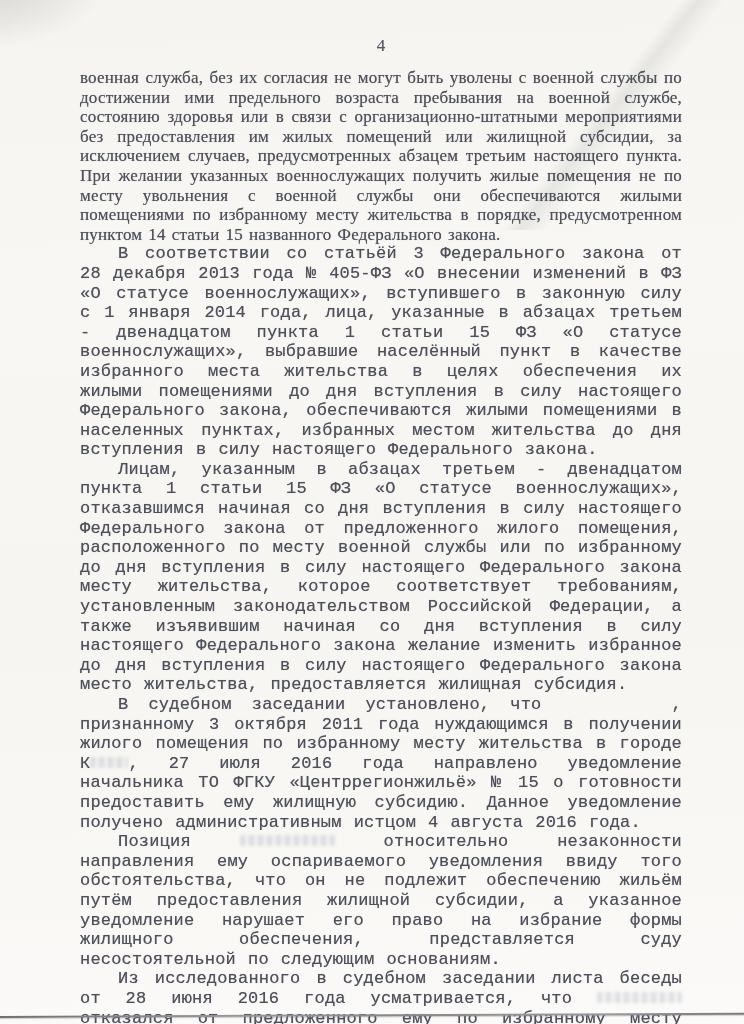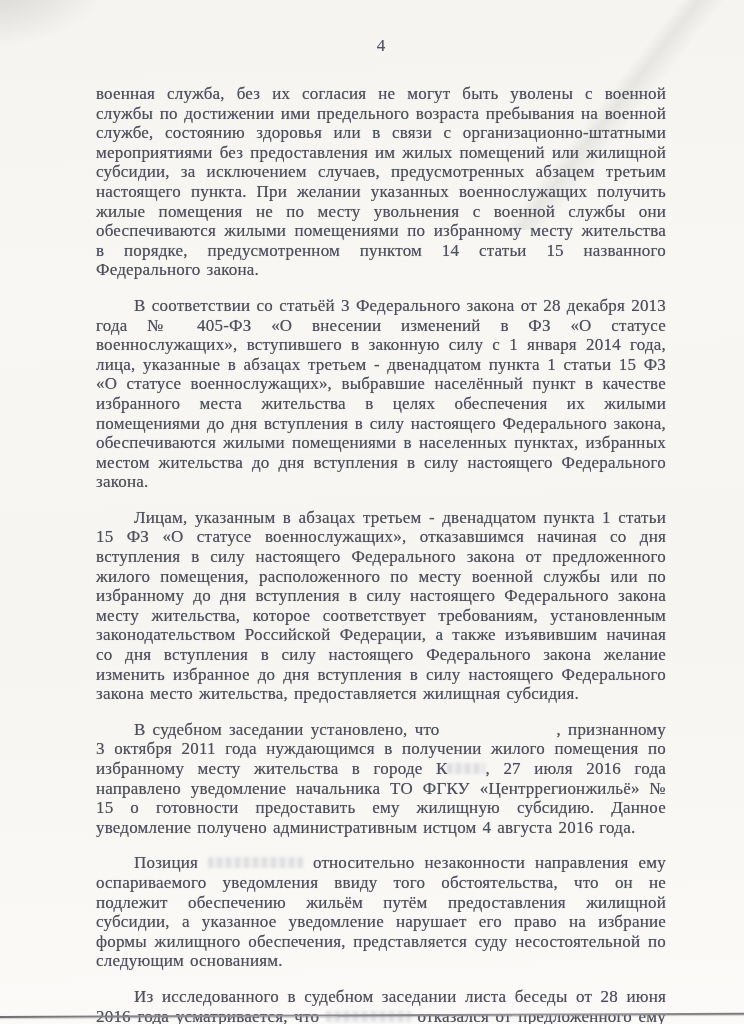--- a/index.html
+++ b/index.html
@@ -39,22 +39,22 @@
   .doc{
     position:absolute;left:80px;top:68px;width:602px;
     color:#4e505c;
     font-size:17px;
     line-height:19.6px;
     text-align:justify;
     letter-spacing:0.2px;
     word-spacing:1.6px;
     text-shadow:0 0 0.7px rgba(78,80,92,0.65);
   }
-  .doc p.para{margin:16px;padding:0;}
-  .doc p.para.indent{text-indent:38px;}
+  .doc p.para{margin:0;padding:0;}
+  .doc p.para.indent{text-indent:38px;font-family:Liberation Mono, monospace;}
   .redact{
     display:inline-block;
     height:11px;
     vertical-align:baseline;
   }
   .redact.blank{background:transparent;}
   .redact.ghost{
     background:repeating-linear-gradient(90deg,
       rgba(110,116,148,0.26) 0px, rgba(110,116,148,0.26) 5px,
       rgba(110,116,148,0.07) 5px, rgba(110,116,148,0.07) 9px);

